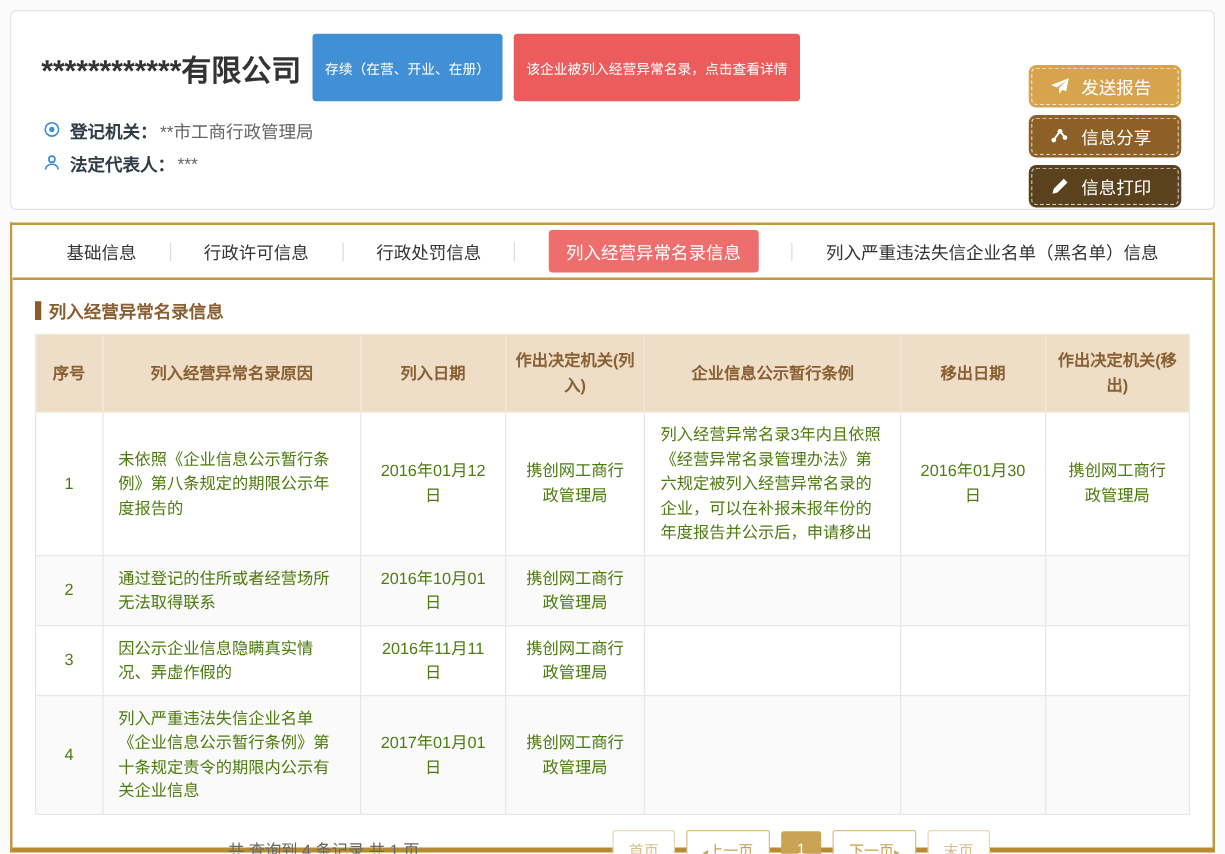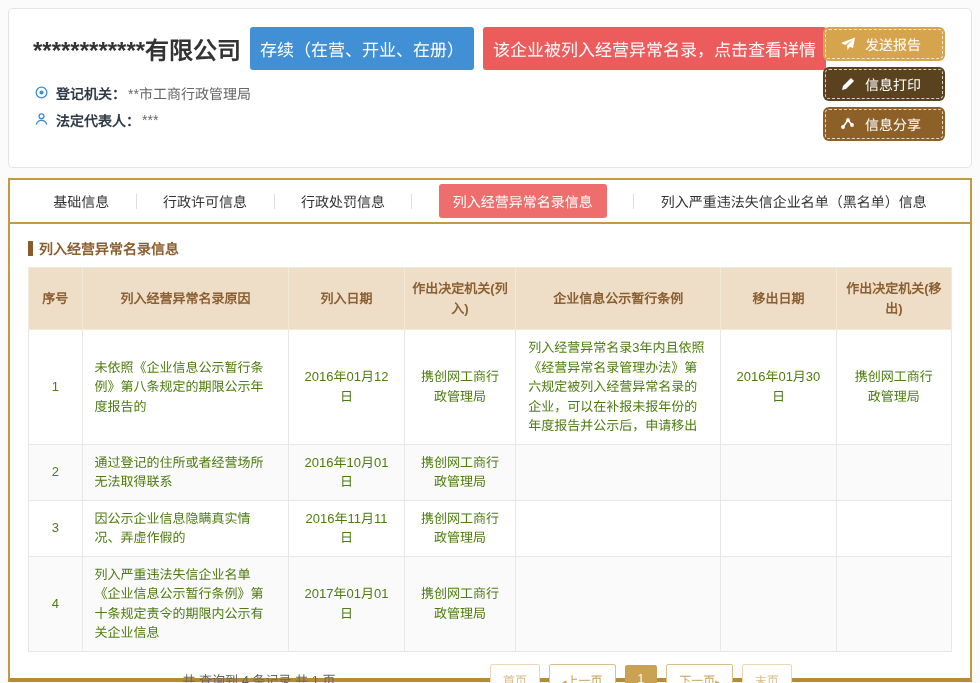--- a/index.html
+++ b/index.html
@@ -27,21 +27,21 @@
     margin:8px 8px 10px;
     background:#fff;
     border:1px solid #e3e3e3;
     border-radius:5px;
     padding:18px 24px 12px;
     height:160px;
     position:relative;
   }
   .title-row{display:flex;align-items:center;gap:9px;}
   .company-name{font-size:24px;font-weight:bold;color:#333;letter-spacing:0;}
-  .badge{font-size:17px;color:#fff;border-radius:3px;padding:9px 10px;white-space:nowrap;}
+  .badge{font-size:11px;color:#fff;border-radius:3px;padding:19px 10px;white-space:nowrap;}
   .badge-blue{background:var(--status-blue);}
   .badge-red{background:var(--alert-red);cursor:pointer;}
   .info-list{margin-top:9px;}
   .info-row{display:flex;align-items:center;height:27px;font-size:14px;}
   .info-row .f-icon{width:16px;height:16px;margin-right:7px;display:inline-flex;align-items:center;justify-content:center;}
   .info-row b{color:#2f3b48;font-weight:bold;}
   .info-row .val{color:#666;margin-left:2px;}
   .actions{position:absolute;top:20px;right:26px;width:120px;}
   .act-btn{
     display:flex;align-items:center;justify-content:flex-start;
@@ -130,46 +130,46 @@
             <svg width="15" height="15" viewBox="0 0 16 16" fill="none" stroke="#3a8fd6" stroke-width="1.4">
               <circle cx="8" cy="4.6" r="2.6"></circle>
               <path d="M2.5 13.5c.6-3 2.8-4.5 5.5-4.5s4.9 1.5 5.5 4.5"></path>
             </svg>
           </span>
           <b>法定代表人：</b>
           <span class="val">***</span>
         </div>
       </div>
     <div class="actions" id="actions">
-        <div class="act-btn" style="background: rgb(215, 164, 78); box-shadow: rgb(215, 164, 78) 0px 0px 0px 2px;">
+        <div class="act-btn" style="background: rgb(215, 164, 78); box-shadow: rgb(215, 164, 78) 0px 0px 0px 2px; margin-top: 25px;">
           <span class="a-icon">
             <svg width="16" height="16" viewBox="0 0 16 16">
               <path d="M15 1.5L1 7l4.5 2L13 3.5 7 9.5l.5 4.5 2.3-3.3 3.2 1.3z" fill="#fff"></path>
             </svg>
           </span>
           <span>发送报告</span>
-        </div>
-        <div class="act-btn" style="background: rgb(90, 66, 30); box-shadow: rgb(90, 66, 30) 0px 0px 0px 2px;">
-          <span class="a-icon">
-            <svg width="16" height="16" viewBox="0 0 16 16">
-              <path d="M2 14l1-4 8-8 3 3-8 8-4 1z" fill="#fff"></path>
-            </svg>
-          </span>
-          <span>信息打印</span>
         </div>
         <div class="act-btn" style="background: rgb(141, 96, 39); box-shadow: rgb(141, 96, 39) 0px 0px 0px 2px;">
           <span class="a-icon">
             <svg width="16" height="16" viewBox="0 0 16 16">
               <path d="M3 11L8 4l4 5" fill="none" stroke="#fff" stroke-width="1.6"></path>
               <circle cx="3" cy="11" r="1.9" fill="#fff"></circle>
               <circle cx="8" cy="4" r="1.9" fill="#fff"></circle>
               <circle cx="12" cy="9" r="1.9" fill="#fff"></circle>
             </svg>
           </span>
           <span>信息分享</span>
+        </div>
+        <div class="act-btn" style="background: rgb(90, 66, 30); box-shadow: rgb(90, 66, 30) 0px 0px 0px 2px;">
+          <span class="a-icon">
+            <svg width="16" height="16" viewBox="0 0 16 16">
+              <path d="M2 14l1-4 8-8 3 3-8 8-4 1z" fill="#fff"></path>
+            </svg>
+          </span>
+          <span>信息打印</span>
         </div>
       </div>
   </div>
 
   <div class="panel">
     <div class="tabbar" id="tabbar">
         <span class="tab">基础信息</span>
         <span class="tab-divider"></span>
         <span class="tab">行政许可信息</span>
         <span class="tab-divider"></span>

